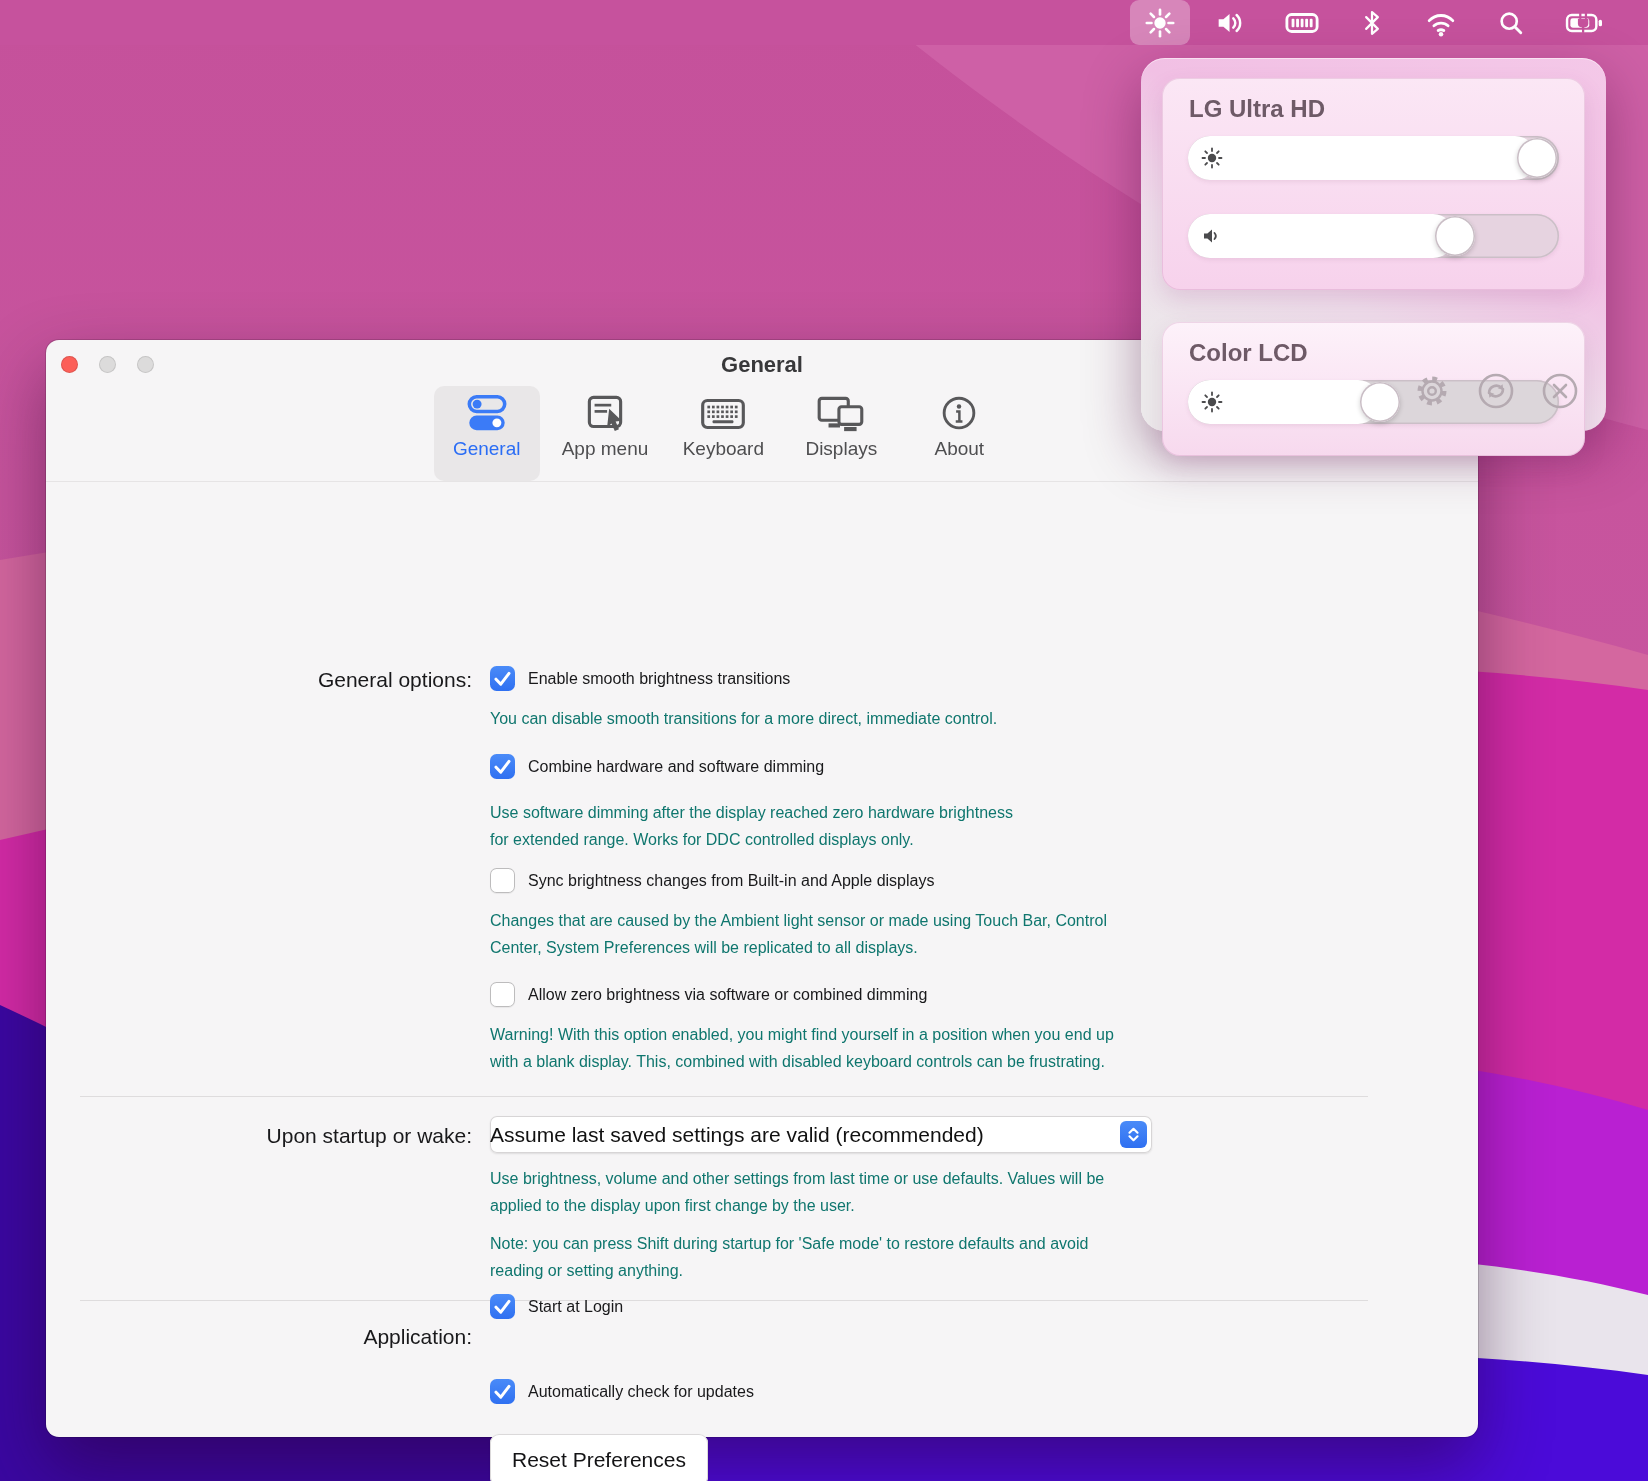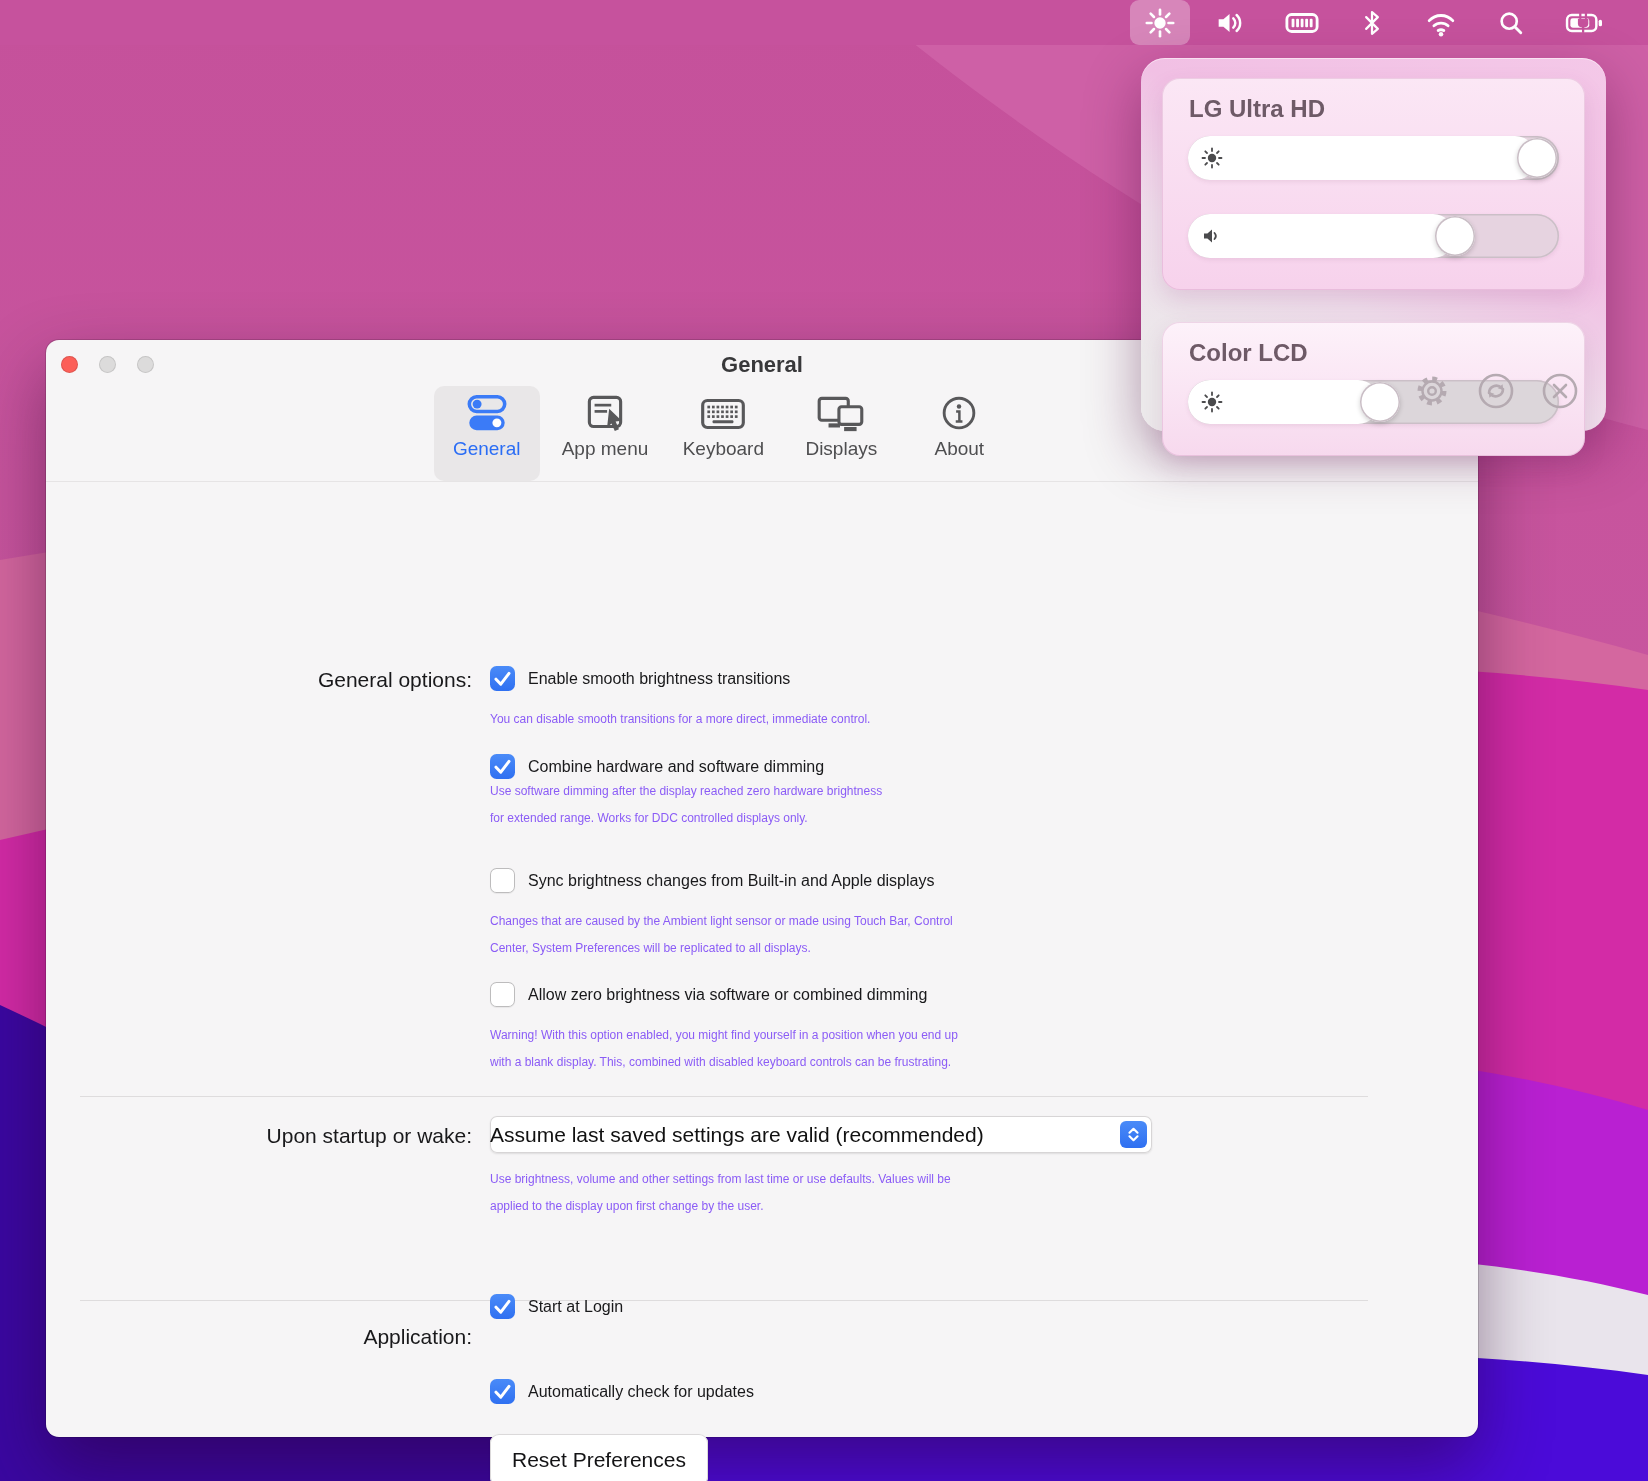--- a/index.html
+++ b/index.html
@@ -36,21 +36,21 @@
 
   .content { position:absolute; top:142px; left:0; right:0; bottom:0; font-size:21px; color:#19191b; }
   .row-label { position:absolute; left:0; width:426px; text-align:right; font-size:21px; color:#19191b; }
   .cb-row { position:absolute; left:444px; display:flex; align-items:center; }
   .checkbox { width:25px; height:25px; border-radius:6.5px; background:#fff;
               box-shadow:inset 0 0 0 1px #bdbcbd, 0 1px 1px rgba(0,0,0,.06); position:relative; flex:0 0 auto; }
   .checkbox .tick { display:none; position:absolute; inset:0; }
   .checkbox.checked { background:linear-gradient(180deg,#4a8bf8,#2f70f1); box-shadow:none; }
   .checkbox.checked .tick { display:block; }
   .cb-row .cb-label { margin-left:13px; font-size:16px; color:#19191b; }
-  .desc { position:absolute; left:444px; font-size:12px; line-height:26.5px; color:#8b5cf6;
+  .desc { position:absolute; left:444px; font-size:16px; line-height:26.5px; color:#0f766e;
           white-space:pre-line; max-width:900px; }
   .divider { position:absolute; left:34px; right:110px; height:1px; background:#dedcdd; }
 
   .dropdown { position:absolute; left:444px; top:491px; width:662px; height:37px; background:#fff; border-radius:7px;
               box-shadow:inset 0 0 0 1px #d7d5d6, 0 1px 2px rgba(0,0,0,.10); display:flex; align-items:center; }
   .dropdown .dd-value { font-size:21px; color:#111; }
   .dd-chevrons { position:absolute; right:5px; top:5px; width:27px; height:27px; border-radius:6px;
                  background:linear-gradient(180deg,#4a8bf8,#2f70f1); display:flex; align-items:center; justify-content:center; }
 
   .reset-btn { position:absolute; left:444px; top:810px; height:52px; padding:0 22px; background:#fff;
@@ -261,21 +261,21 @@
       <div class="desc" style="top:224px;">You can disable smooth transitions for a more direct, immediate control.</div>
 
       <div class="cb-row" style="top:272px;">
         <div class="checkbox checked">
           <svg class="tick" viewBox="0 0 25 25">
               <polyline points="6,13.2 10.8,18.2 19,7.4" fill="none" stroke="#fff" stroke-width="3" stroke-linecap="round" stroke-linejoin="round"></polyline>
             </svg>
         </div>
         <span class="cb-label">Combine hardware and software dimming</span>
       </div>
-      <div class="desc" style="top:296px;">Use software dimming after the display reached zero hardware brightness
+      <div class="desc" style="top:318px;">Use software dimming after the display reached zero hardware brightness
 for extended range. Works for DDC controlled displays only.</div>
 
       <div class="cb-row" style="top:386px;">
         <div class="checkbox">
           
         </div>
         <span class="cb-label">Sync brightness changes from Built-in and Apple displays</span>
       </div>
       <div class="desc" style="top:426px;">Changes that are caused by the Ambient light sensor or made using Touch Bar, Control
 Center, System Preferences will be replicated to all displays.</div>
@@ -295,20 +295,22 @@
       <div class="dropdown" style="top:634px;">
         <span class="dd-value">Assume last saved settings are valid (recommended)</span>
         <span class="dd-chevrons">
           <svg width="17" height="17" viewBox="0 0 16 16">
               <path d="M4.2,6.3 L8,2.6 L11.8,6.3 M4.2,9.7 L8,13.4 L11.8,9.7" fill="none" stroke="#fff" stroke-width="2" stroke-linecap="round" stroke-linejoin="round"></path>
             </svg>
         </span>
       </div>
       <div class="desc" style="top:684px;">Use brightness, volume and other settings from last time or use defaults. Values will be
 applied to the display upon first change by the user.</div>
+      <div class="desc" style="top:749px;">Note: you can press Shift during startup for 'Safe mode' to restore defaults and avoid
+reading or setting anything.</div>
 
       <div class="divider" style="top:818px;"></div>
 
       <div class="row-label" style="top:843px;">Application:</div>
       <div class="cb-row" style="top:812px;">
         <div class="checkbox checked">
           <svg class="tick" viewBox="0 0 25 25">
               <polyline points="6,13.2 10.8,18.2 19,7.4" fill="none" stroke="#fff" stroke-width="3" stroke-linecap="round" stroke-linejoin="round"></polyline>
             </svg>
         </div>

